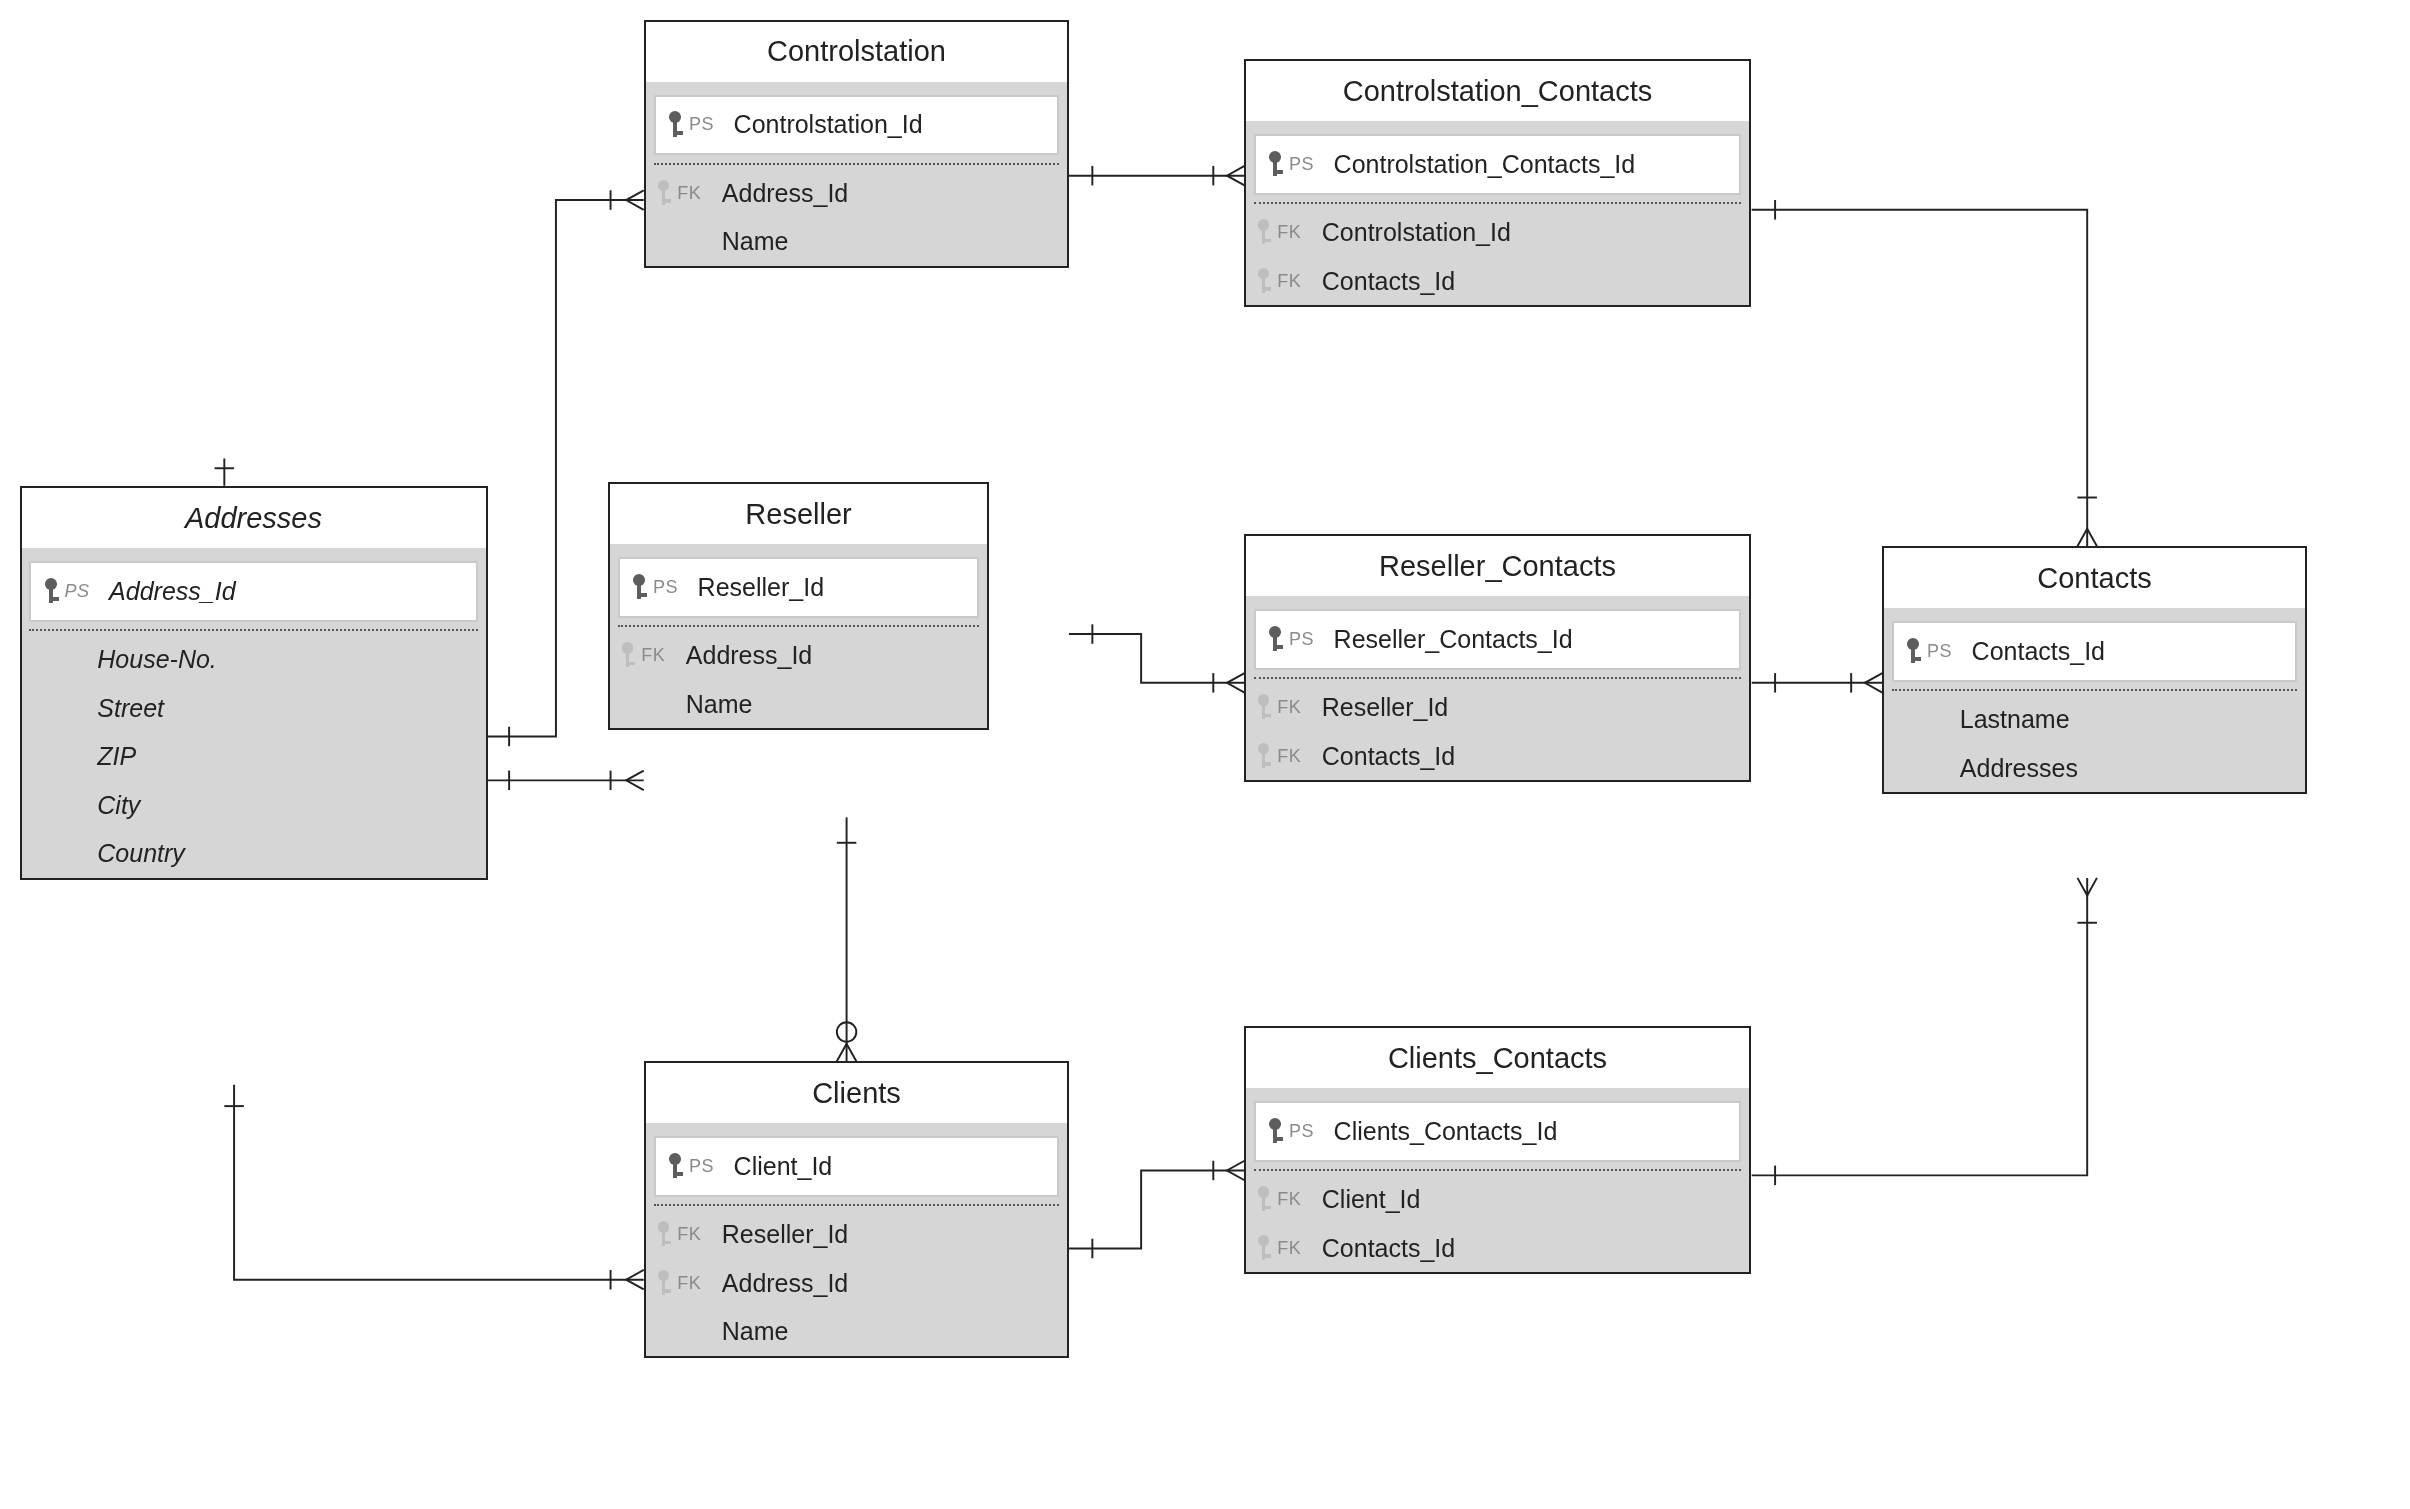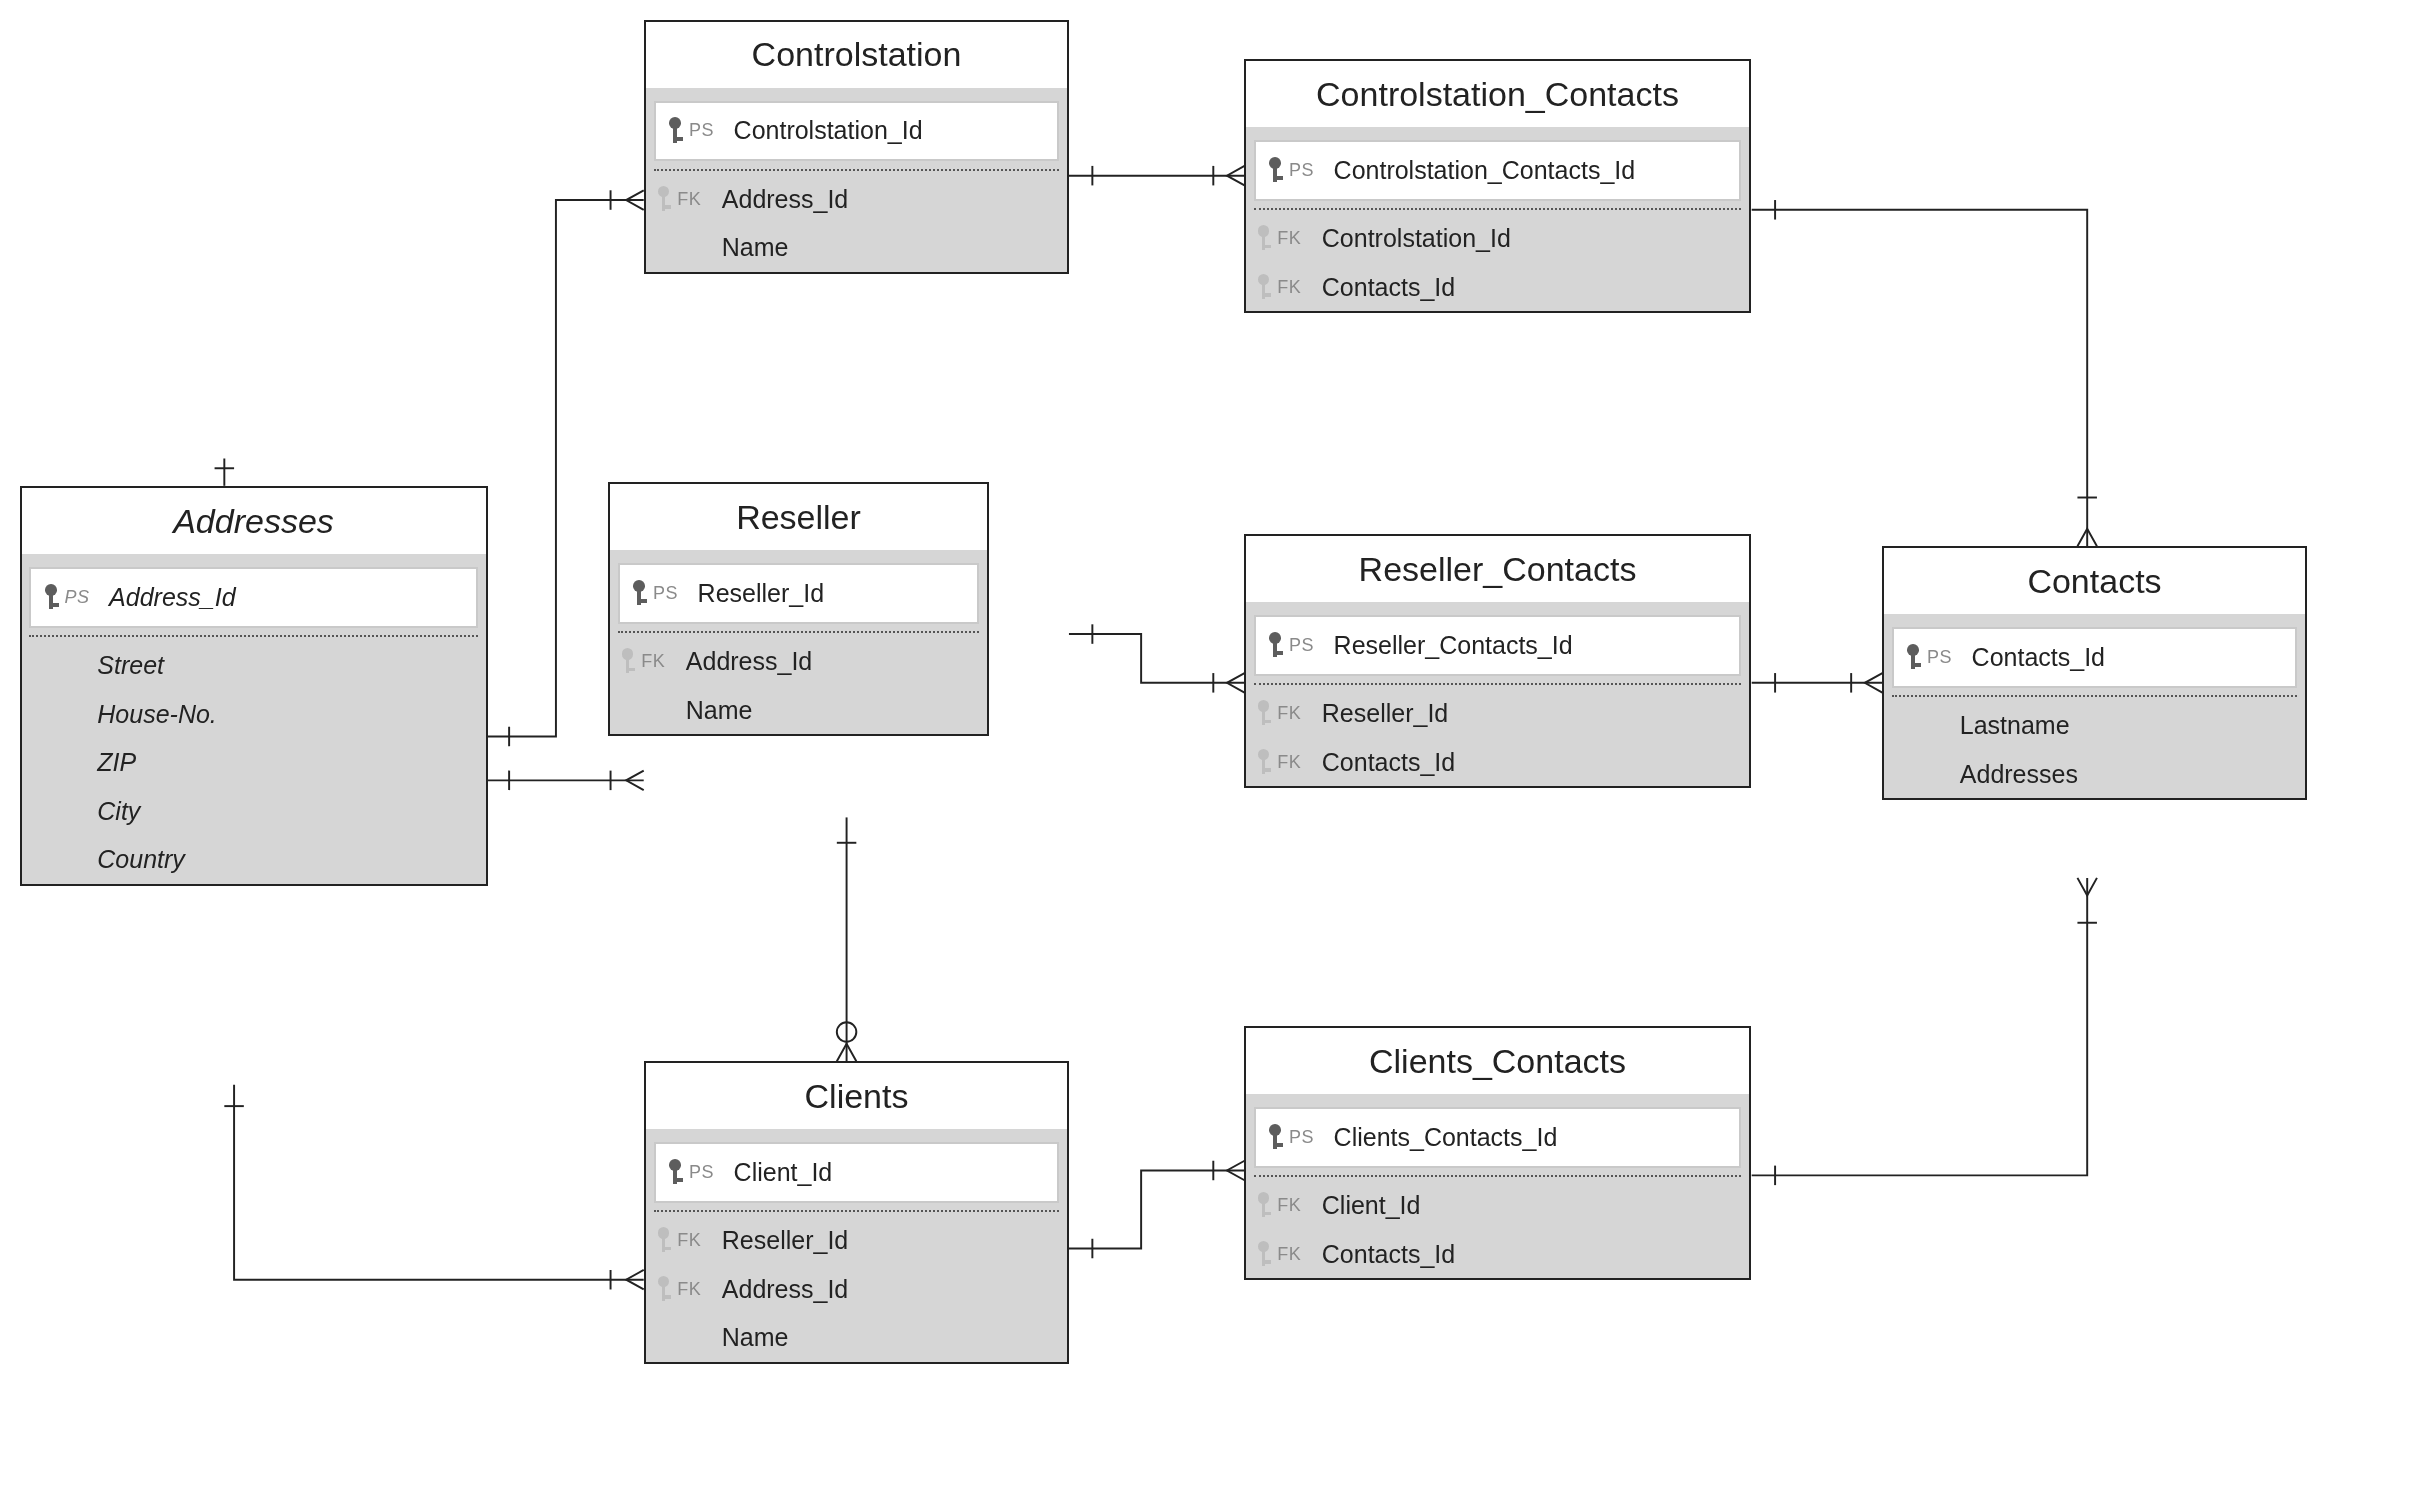--- a/index.html
+++ b/index.html
@@ -28,21 +28,21 @@
     position: absolute;
     background: #d6d6d6;
     border: 2px solid #222;
     box-sizing: border-box;
   }
   .entity .title {
     background: #fff;
     border-bottom: 5.9px solid #d6d6d6;
     text-align: center;
     padding: 13.7px 7.8px;
-    font-size: 34px;
+    font-size: 29px;
   }
   .entity .pkblock {
     margin: 7.8px;
     background: #fff;
     border: 2px solid #c9c9c9;
     padding: 7.8px 5.9px;
   }
   .entity .divider {
     margin: 0 7.8px 3.9px 7.8px;
     height: 0;
@@ -170,25 +170,25 @@
               <span class="bit"></span>
             </span>
           <span class="kt">PS</span>
         </div>
         <div class="fieldcol">Address_Id</div>
       </div>
     </div>
     <div class="divider"></div>
     <div class="row">
       <div class="keycol"></div>
+      <div class="fieldcol">House-No.</div>
+    </div>
+    <div class="row">
+      <div class="keycol"></div>
       <div class="fieldcol">Street</div>
-    </div>
-    <div class="row">
-      <div class="keycol"></div>
-      <div class="fieldcol">House-No.</div>
     </div>
     <div class="row">
       <div class="keycol"></div>
       <div class="fieldcol">ZIP</div>
     </div>
     <div class="row">
       <div class="keycol"></div>
       <div class="fieldcol">City</div>
     </div>
     <div class="row">

